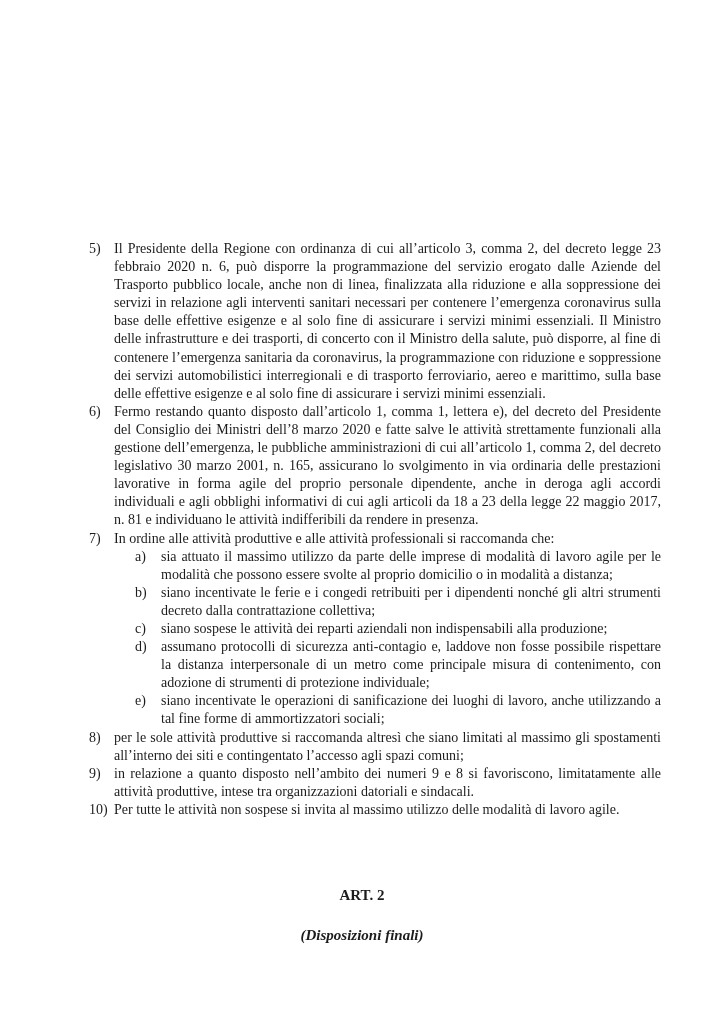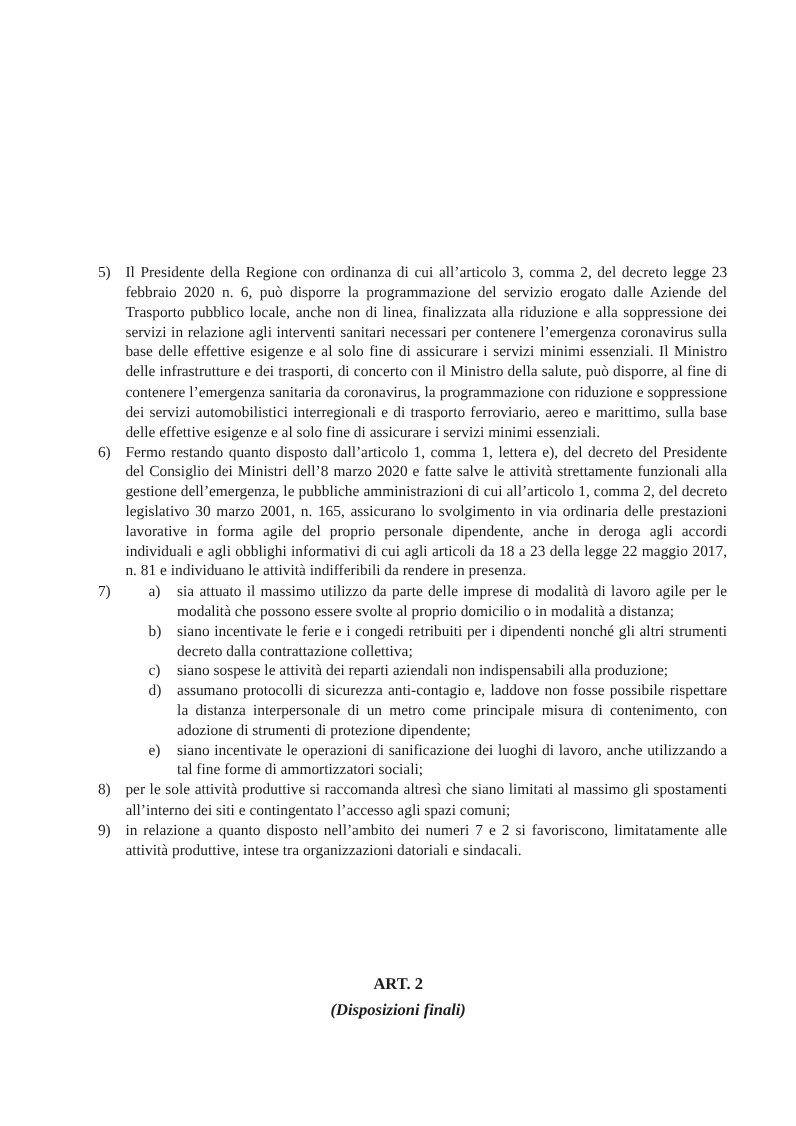--- a/index.html
+++ b/index.html
@@ -54,21 +54,21 @@
     top: 886px;
     width: 724px;
     text-align: center;
     font-size: 15px;
     line-height: 18px;
   }
   .article-title {
     font-weight: bold;
   }
   .article-subtitle {
-    margin-top: 6px;
+    margin-top: 22px;
     font-weight: bold;
     font-style: italic;
   }
 </style>
 </head>
 <body>
 
 <div class="page">
 
   <div class="text-block">
@@ -79,54 +79,59 @@
         <div>Il Presidente della Regione con ordinanza di cui all’articolo 3, comma 2, del decreto legge 23 febbraio 2020 n. 6, può disporre la programmazione del servizio erogato dalle Aziende del Trasporto pubblico locale, anche non di linea, finalizzata alla riduzione e alla soppressione dei servizi in relazione agli interventi sanitari necessari per contenere l’emergenza coronavirus sulla base delle effettive esigenze e al solo fine di assicurare i servizi minimi essenziali. Il Ministro delle infrastrutture e dei trasporti, di concerto con il Ministro della salute, può disporre, al fine di contenere l’emergenza sanitaria da coronavirus, la programmazione con riduzione e soppressione dei servizi automobilistici interregionali e di trasporto ferroviario, aereo e marittimo, sulla base delle effettive esigenze e al solo fine di assicurare i servizi minimi essenziali.</div>
       </li>
 
       <li>
         <span class="clause-num">6)</span>
         <div>Fermo restando quanto disposto dall’articolo 1, comma 1, lettera e), del decreto del Presidente del Consiglio dei Ministri dell’8 marzo 2020 e fatte salve le attività strettamente funzionali alla gestione dell’emergenza, le pubbliche amministrazioni di cui all’articolo 1, comma 2, del decreto legislativo 30 marzo 2001, n. 165, assicurano lo svolgimento in via ordinaria delle prestazioni lavorative in forma agile del proprio personale dipendente, anche in deroga agli accordi individuali e agli obblighi informativi di cui agli articoli da 18 a 23 della legge 22 maggio 2017, n. 81 e individuano le attività indifferibili da rendere in presenza.</div>
       </li>
 
       <li>
         <span class="clause-num">7)</span>
+        <div>In ordine alle attività produttive e alle attività professionali si raccomanda che:</div>
         <ol class="subclauses">
           <li>
             <span class="subclause-letter">a)</span>
             <div>sia attuato il massimo utilizzo da parte delle imprese di modalità di lavoro agile per le modalità che possono essere svolte al proprio domicilio o in modalità a distanza;</div>
           </li>
           <li>
             <span class="subclause-letter">b)</span>
             <div>siano incentivate le ferie e i congedi retribuiti per i dipendenti nonché gli altri strumenti decreto dalla contrattazione collettiva;</div>
           </li>
           <li>
             <span class="subclause-letter">c)</span>
             <div>siano sospese le attività dei reparti aziendali non indispensabili alla produzione;</div>
           </li>
           <li>
             <span class="subclause-letter">d)</span>
-            <div>assumano protocolli di sicurezza anti-contagio e, laddove non fosse possibile rispettare la distanza interpersonale di un metro come principale misura di contenimento, con adozione di strumenti di protezione dipendente;</div>
+            <div>assumano protocolli di sicurezza anti-contagio e, laddove non fosse possibile rispettare la distanza interpersonale di un metro come principale misura di contenimento, con adozione di strumenti di protezione individuale;</div>
           </li>
           <li>
             <span class="subclause-letter">e)</span>
             <div>siano incentivate le operazioni di sanificazione dei luoghi di lavoro, anche utilizzando a tal fine forme di ammortizzatori sociali;</div>
           </li>
         </ol>
       </li>
 
       <li>
         <span class="clause-num">8)</span>
         <div>per le sole attività produttive si raccomanda altresì che siano limitati al massimo gli spostamenti all’interno dei siti e contingentato l’accesso agli spazi comuni;</div>
       </li>
 
       <li>
         <span class="clause-num">9)</span>
-        <div>in relazione a quanto disposto nell’ambito dei numeri 7 e 2 si favoriscono, limitatamente alle attività produttive, intese tra organizzazioni datoriali e sindacali.</div>
+        <div>in relazione a quanto disposto nell’ambito dei numeri 9 e 8 si favoriscono, limitatamente alle attività produttive, intese tra organizzazioni datoriali e sindacali.</div>
       </li>
 
+      <li>
+        <span class="clause-num">10)</span>
+        <div>Per tutte le attività non sospese si invita al massimo utilizzo delle modalità di lavoro agile.</div>
+      </li>
 
     </ol>
   </div>
 
   <div class="article-heading">
     <div class="article-title">ART. 2</div>
     <div class="article-subtitle">(Disposizioni finali)</div>
   </div>
 
 </div>

